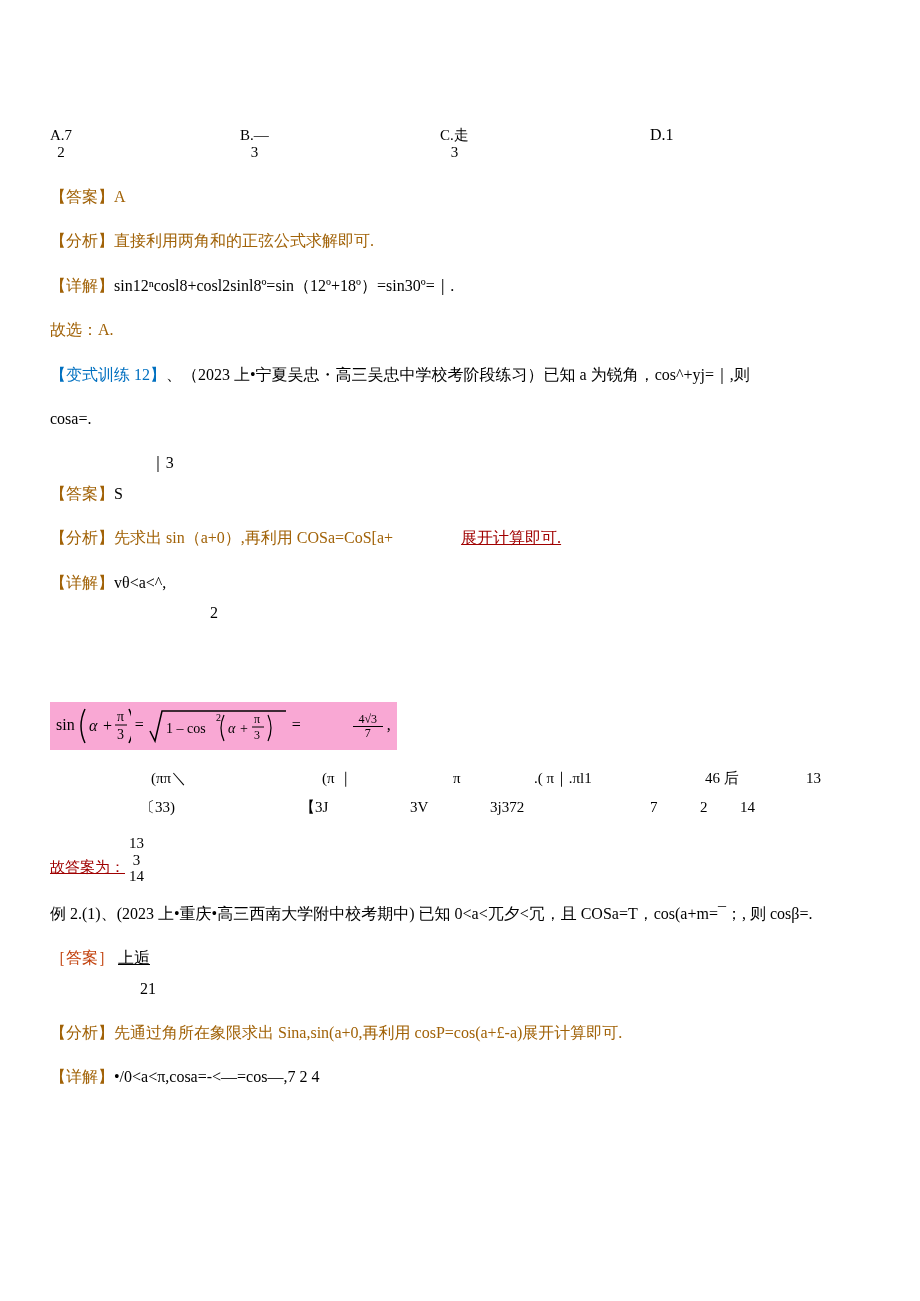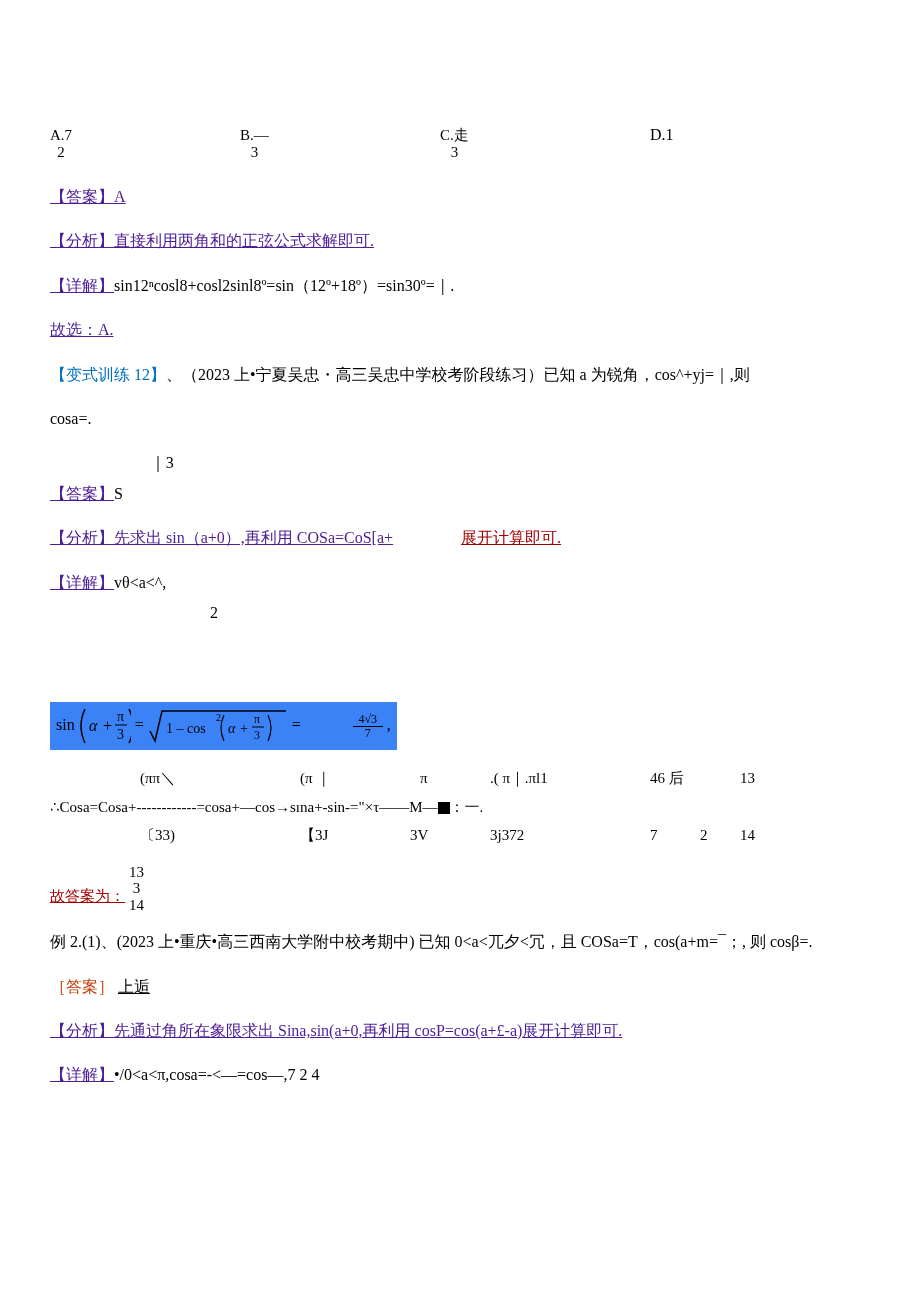--- a/index.html
+++ b/index.html
@@ -6,29 +6,29 @@
   body {
     width: 920px;
     min-height: 1301px;
     background: #ffffff;
     font-family: "SimSun", "宋体", serif;
     font-size: 16px;
     color: #000000;
     padding: 120px 50px 50px 50px;
     line-height: 1.9;
   }
-  .red { color: #4c1d95; text-decoration: underline; }
+  .red { color: #a16207; }
   .blue { color: #0070c0; font-family: Liberation Serif, serif; }
   .orange { color: #c2410c; }
   .darkred { color: #a00000; text-decoration: underline; }
   .row { display: flex; align-items: flex-start; margin-bottom: 22px; }
   .opt { display: inline-block; }
   .stack { display: inline-flex; flex-direction: column; align-items: center; line-height: 1.1; font-size: 15px; }
   .para { margin-bottom: 14px; }
-  .imgbox { display: inline-block; background: #3b82f6; padding: 3px 6px; }
+  .imgbox { display: inline-block; background: #f9a8d4; padding: 3px 6px; }
   svg { vertical-align: middle; }
   .frac { display: inline-flex; flex-direction: column; align-items: center; line-height: 1.05; vertical-align: middle; font-size: 12px; margin-left: 48px; }
   .black-sq { display:inline-block; width:12px; height:12px; background:#000; vertical-align:middle;}
 </style>
 </head>
 <body>
 
 <div class="row">
   <span class="opt" style="width:190px;">
     <span class="stack">
@@ -119,31 +119,28 @@
     <span class="frac">
       <span>4√3</span>
       <span style="border-top:1px solid #000;width:30px;"></span>
       <span>7</span>
     </span>
     <span>,</span>
   </span>
 </div>
 
 <div class="para" style="font-size:15px;">
-  <div style="display:flex;">
+  <div style="display:flex;gap:11px;">
     <span style="width:90px;"></span>
     <span style="width:160px;">(ππ＼</span>
     <span style="width:120px;">(π ｜</span>
     <span style="width:70px;">π</span>
     <span style="width:160px;">.(    π｜.πl1</span>
     <span style="width:90px;">46 后</span>
     <span>13</span>
-  </div>
-  <div>
-    <span>∴Cosa=Cosa+------------=cosa+—cos→sına+-sin-="×τ——M—</span><span class="black-sq"></span><span>：一.</span>
   </div>
   <div style="display:flex;">
     <span style="width:90px;"></span>
     <span style="width:160px;">〔33)</span>
     <span style="width:110px;">【3J</span>
     <span style="width:80px;">3V</span>
     <span style="width:160px;">3j372</span>
     <span style="width:50px;">7</span>
     <span style="width:40px;">2</span>
     <span>14</span>
@@ -162,20 +159,21 @@
       <span>14</span>
     </span>
   </span>
 </div>
 
 <div class="para">例 2.(1)、(2023 上•重庆•高三西南大学附中校考期中) 已知 0&lt;a&lt;兀夕&lt;冗，且 COSa=T，cos(a+m=¯；, 则 cosβ=.</div>
 
 <div class="para">
   <span class="orange">［答案］</span>
   <span style="text-decoration:underline;">上逅</span>
+  <div style="padding-left:90px;">21</div>
 </div>
 
 <div class="para">
   <span class="red">【分析】</span><span class="red">先通过角所在象限求出 Sina,sin(a+0,再利用 cosP=cos(a+£-a)展开计算即可.</span>
 </div>
 
 <div class="para">
   <span class="red">【详解】</span><span>•/0&lt;a&lt;π,cosa=-&lt;—=cos—,7       2          4</span>
 </div>
 

